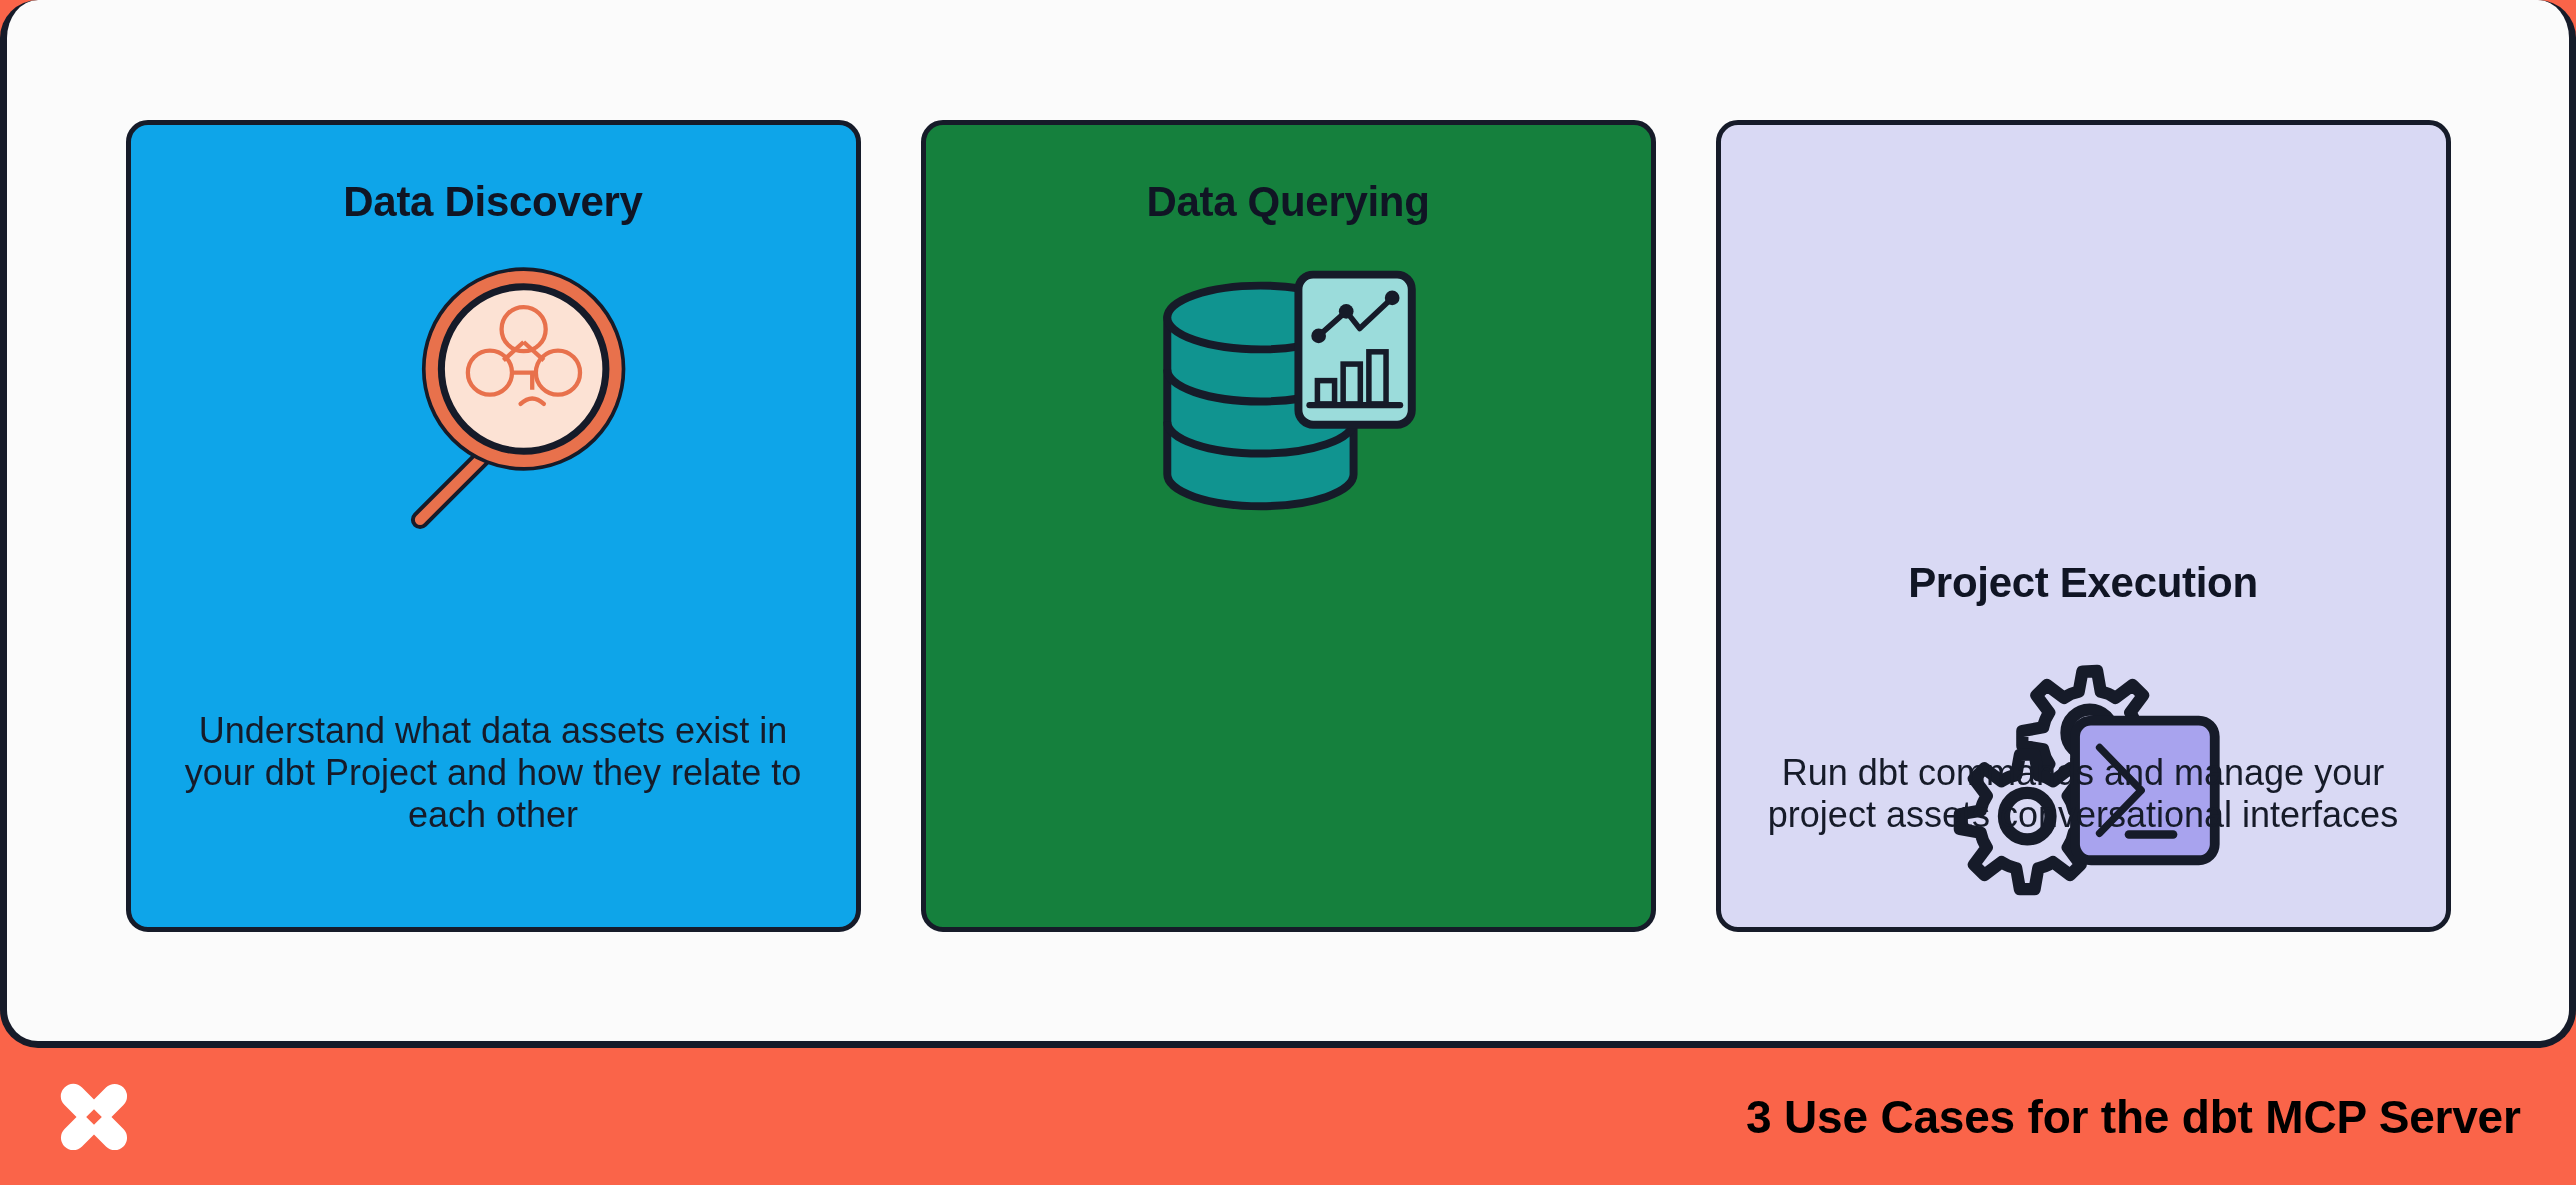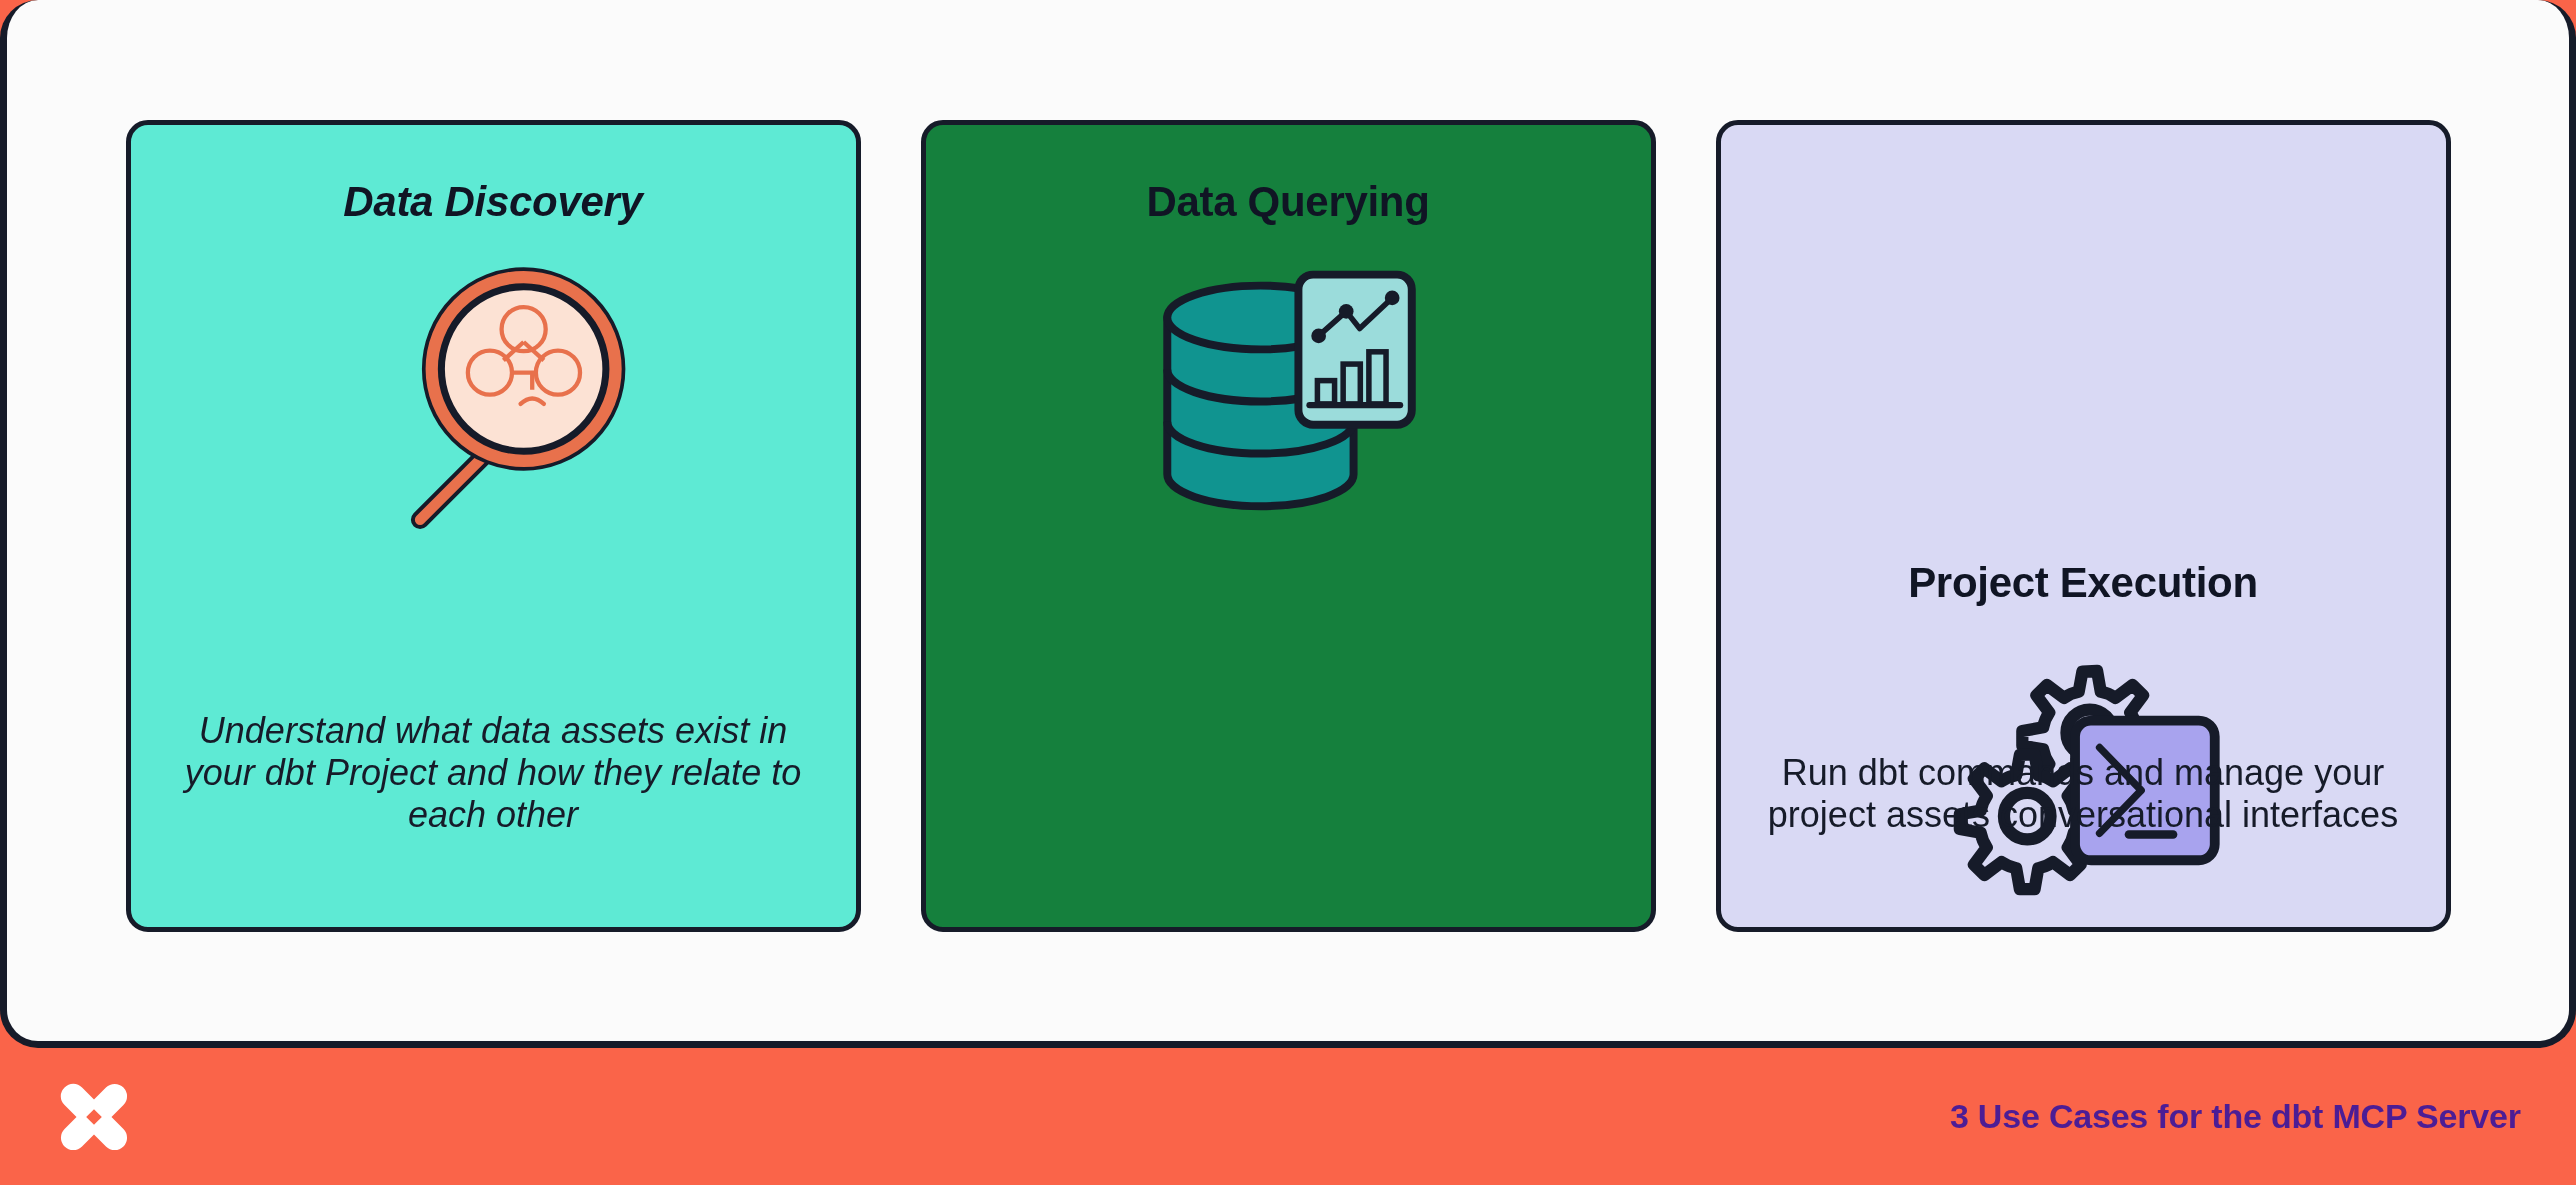--- a/index.html
+++ b/index.html
@@ -51,21 +51,21 @@
     width: 735px;
     height: 812px;
     border: 5.5px solid #161B29;
     border-radius: 22px;
     display: flex;
     flex-direction: column;
     align-items: center;
     position: relative;
   }
 
-  .card-1 { background: #5eead4; font-style: italic; }
+  .card-1 { background: #0ea5e9; }
   .card-2 { background: #15803d; }
   .card-3 { background: #D9D9F4; justify-content: flex-end; }
 
   .card-title {
     margin-top: 56px;
     font-size: 42px;
     font-weight: bold;
     color: #101524;
     letter-spacing: -0.3px;
     font-family: "Liberation Sans", sans-serif;
@@ -111,23 +111,23 @@
 
   .footer-logo {
     width: 92px;
     height: 92px;
     display: flex;
     align-items: center;
     justify-content: center;
   }
 
   .footer-text {
-    font-size: 34px;
+    font-size: 46px;
     font-weight: bold;
-    color: #4c1d95;
+    color: #000000;
     letter-spacing: -0.2px;
     font-family: "Liberation Sans", sans-serif;
     padding-right: 7.3px;
     text-align: right;
   }
 </style>
 </head>
 <body>
 
 <div id="root">

